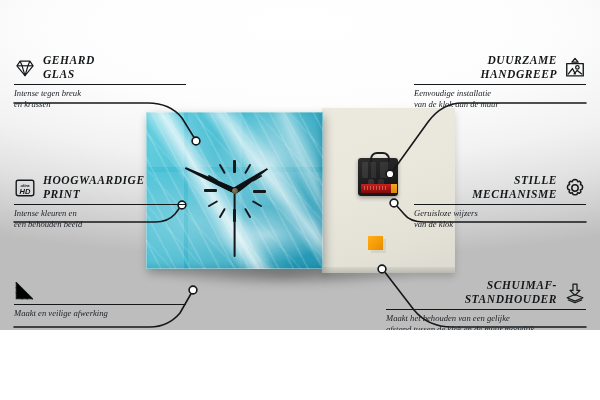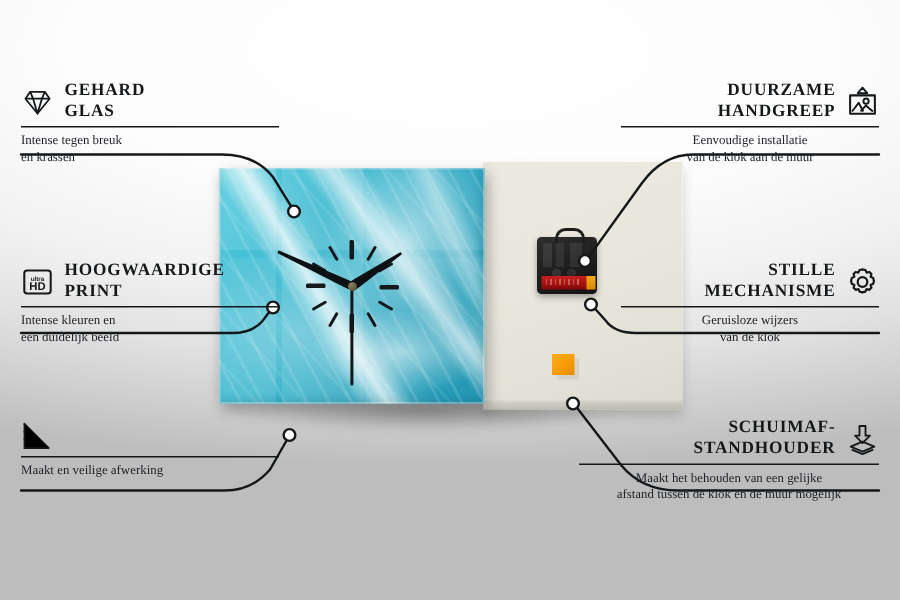--- a/index.html
+++ b/index.html
@@ -2,23 +2,24 @@
 <html><head>
 <meta charset="utf-8">
 <style>
   html,body{margin:0;padding:0;}
   body{
     width:600px;height:400px;overflow:hidden;
     font-family:"Liberation Serif", serif;
     background:#ffffff;
   }
   #stage{
-    position:relative;width:600px;height:400px;overflow:hidden;
+    position:relative;width:600px;height:330px;overflow:hidden;
     background:
       radial-gradient(ellipse 120% 70% at 50% 8%, #ffffff 0%, #fdfdfd 35%, #f2f2f2 58%, #e2e2e2 74%, #cfcfcf 88%, #bdbdbd 100%);
+    font-style: italic;
   }
   
   .floor-shadow{
     position:absolute;left:120px;top:258px;width:330px;height:34px;
     background:radial-gradient(ellipse 50% 50% at 50% 50%, rgba(60,60,60,.42) 0%, rgba(90,90,90,.22) 45%, rgba(120,120,120,0) 78%);
     filter:blur(3px);
     pointer-events:none;
   }
 
   
@@ -142,21 +143,21 @@
   }
   .callout .rule{height:1.4px;background:#15181a;margin-top:3px;}
   .callout .desc{
     font-family:"Liberation Serif", serif;
     font-size:8.6px;line-height:10.6px;color:#20242a;margin-top:3px;white-space:pre-line;
   }
   .callout.left .head{justify-content:flex-start;}
   .callout.left .desc{text-align:left;}
   .callout.right .head{justify-content:flex-end;align-items:center;}
   .callout.right .title{text-align:right;}
-  .callout.right .desc{text-align:center;}
+  .callout.right .desc{text-align:left;}
 
   .ico{width:22px;height:22px;flex:0 0 22px;display:block;}
   .ico svg{display:block;width:22px;height:22px;}
 
   
   .leaders{position:absolute;left:0;top:0;width:600px;height:400px;pointer-events:none;}
 </style>
 </head>
 <body>
 
@@ -271,21 +272,21 @@
           <rect x="2.4" y="3.6" width="19.2" height="16.8" rx="2" fill="none" stroke="#15181a" stroke-width="1.5"></rect>
           <text x="12" y="11.1" text-anchor="middle" font-family="Liberation Sans, sans-serif" font-size="4.6" font-weight="700" fill="#15181a">ultra</text>
           <text x="12" y="18" text-anchor="middle" font-family="Liberation Sans, sans-serif" font-size="8.2" font-weight="700" fill="#15181a">HD</text>
         </svg>
       </span>
       <span class="title">HOOGWAARDIGE
 PRINT</span>
     </div>
     <div class="rule" style="width:172px"></div>
     <div class="desc">Intense kleuren en
-een duidelijk beeld</div>
+een behouden beeld</div>
   </div>
 
   <div class="callout left" style="left:14px;top:279px;width:172px;">
     <div class="head">
       <span class="ico">
         <svg viewBox="0 0 24 24" stroke="#15181a" stroke-width="1.45" stroke-linecap="round">
           <path d="M2.5,4 L20,21.5"></path>
           <path d="M2.5,9.5 L14.5,21.5"></path>
           <path d="M2.5,15 L9,21.5"></path>
           <path d="M2.5,4 L2.5,21.5 L20,21.5" stroke-width="1.2"></path>

